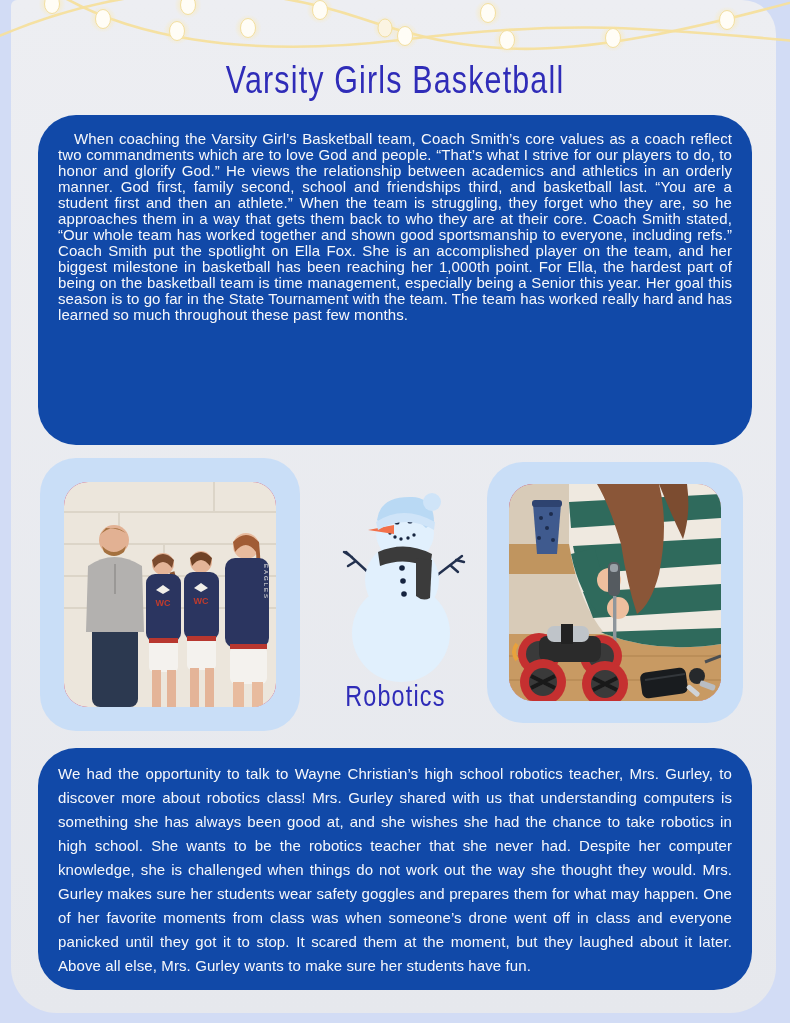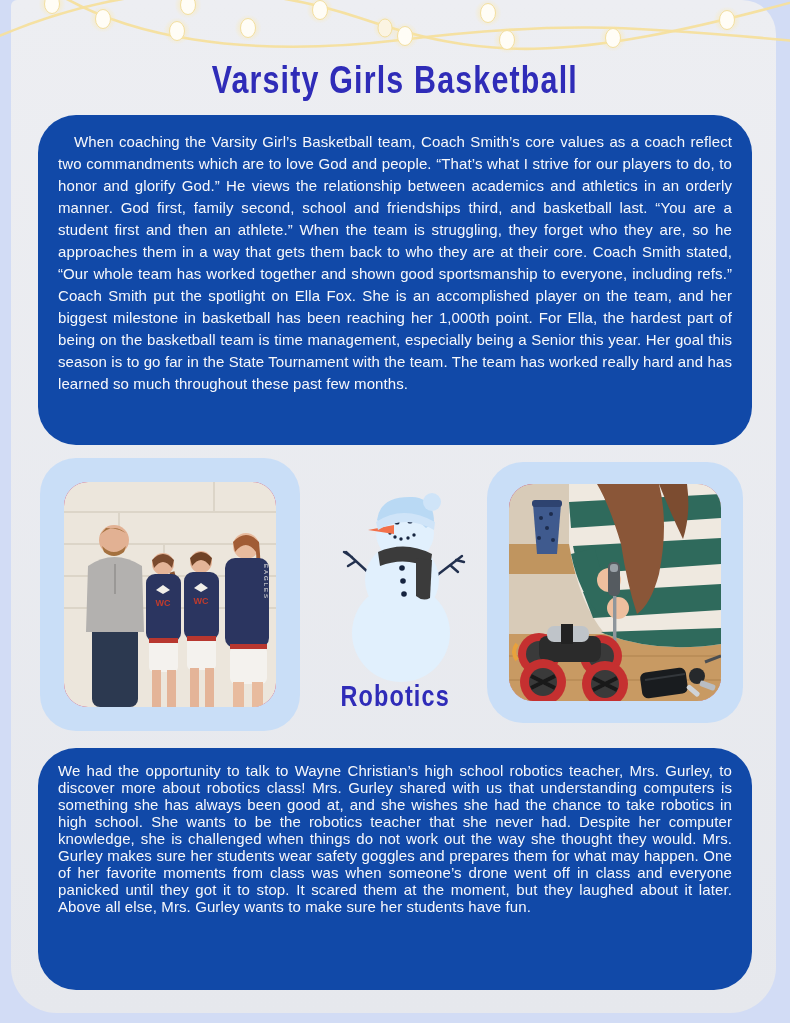--- a/index.html
+++ b/index.html
@@ -9,40 +9,40 @@
     font-family:"Liberation Sans", sans-serif;
   }
   .content-sheet{
     position:absolute;left:11px;right:14px;top:0;bottom:10px;
     background:linear-gradient(#edeef2,#e6e8ed);
     border-radius:6px 34px 46px 46px;
   }
   .lights{position:absolute;top:0;left:0;width:790px;height:62px;}
   .display-title{
     position:absolute;left:0;width:790px;text-align:center;
-    font-weight:700;color:#2f2cb8;white-space:nowrap;
+    font-weight:400;color:#2f2cb8;white-space:nowrap;
   }
   .display-title .scale{
     display:inline-block;transform:scaleX(0.78);transform-origin:center;
     letter-spacing:1.5px;
   }
   .title-main{top:58px;font-size:39px;}
   .title-robotics{top:679px;font-size:30px;}
   .panel{
     position:absolute;left:38px;width:714px;box-sizing:border-box;
     background:#1149a8;border-radius:38px;color:#ffffff;overflow:hidden;
   }
   .panel p{
     margin:0;text-align:justify;color:#f7f8fb;
     font-size:15px;letter-spacing:0.1px;
   }
   .panel-basketball{top:115px;height:330px;padding:16px 20px 0 20px;}
-  .panel-basketball p{line-height:22px;text-indent:16px;}
+  .panel-basketball p{line-height:16px;text-indent:16px;}
   .panel-robotics{top:748px;height:242px;padding:14px 20px 0 20px;}
-  .panel-robotics p{line-height:17px;}
+  .panel-robotics p{line-height:24px;}
   .photo-frame{
     position:absolute;background:#c9def7;border-radius:36px;
   }
   .frame-left{left:40px;top:458px;width:260px;height:273px;}
   .frame-right{left:487px;top:462px;width:256px;height:261px;}
   .photo{
     position:absolute;border-radius:24px;overflow:hidden;background:#be185d;
   }
   .frame-left .photo{inset:24px;}
   .frame-right .photo{inset:22px;}

